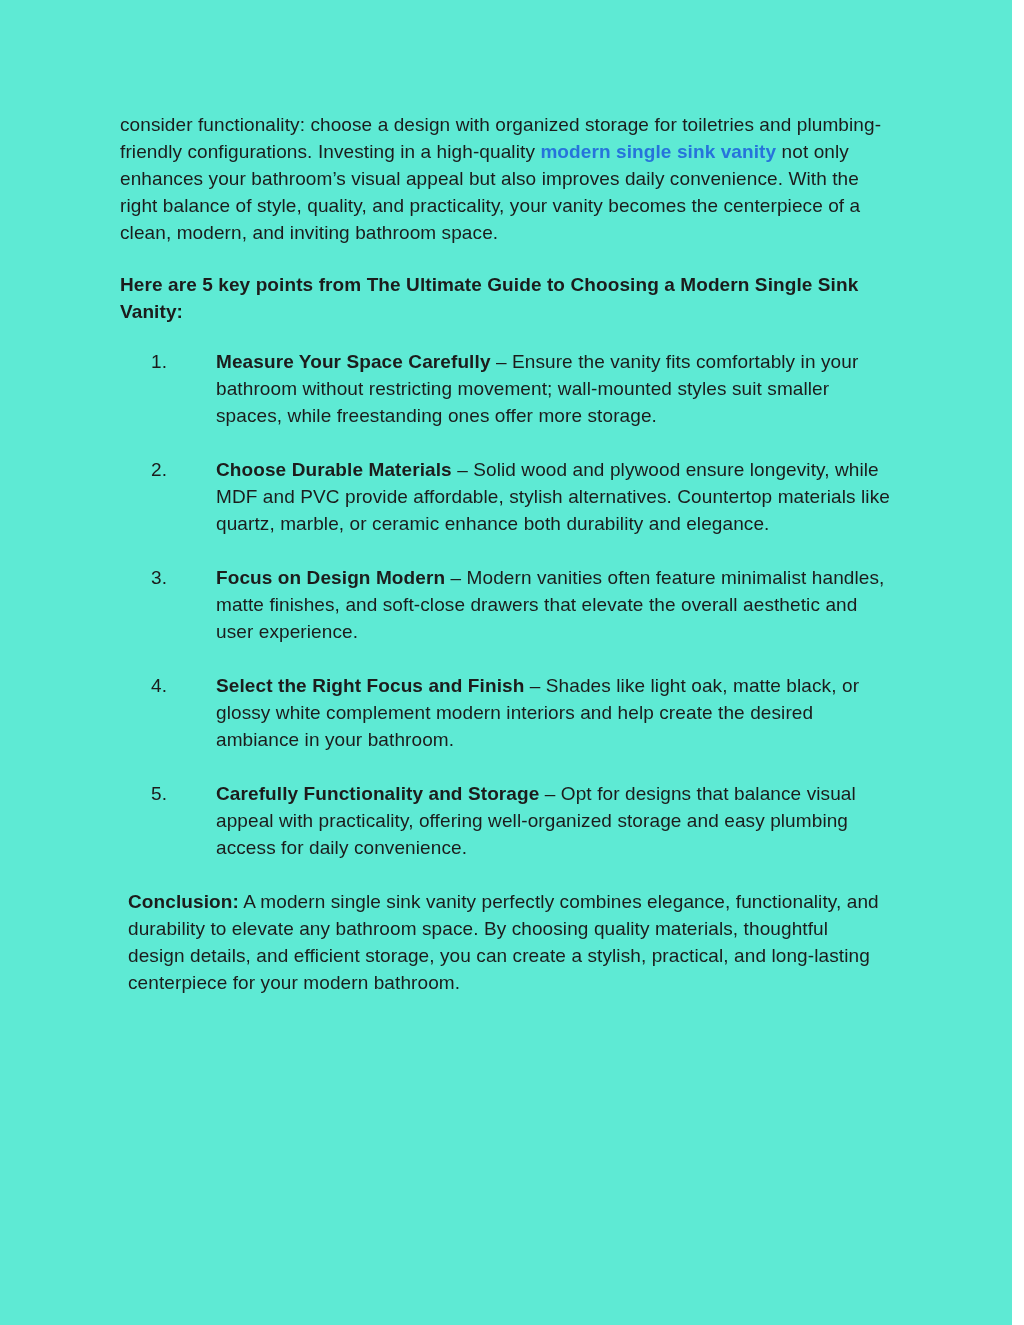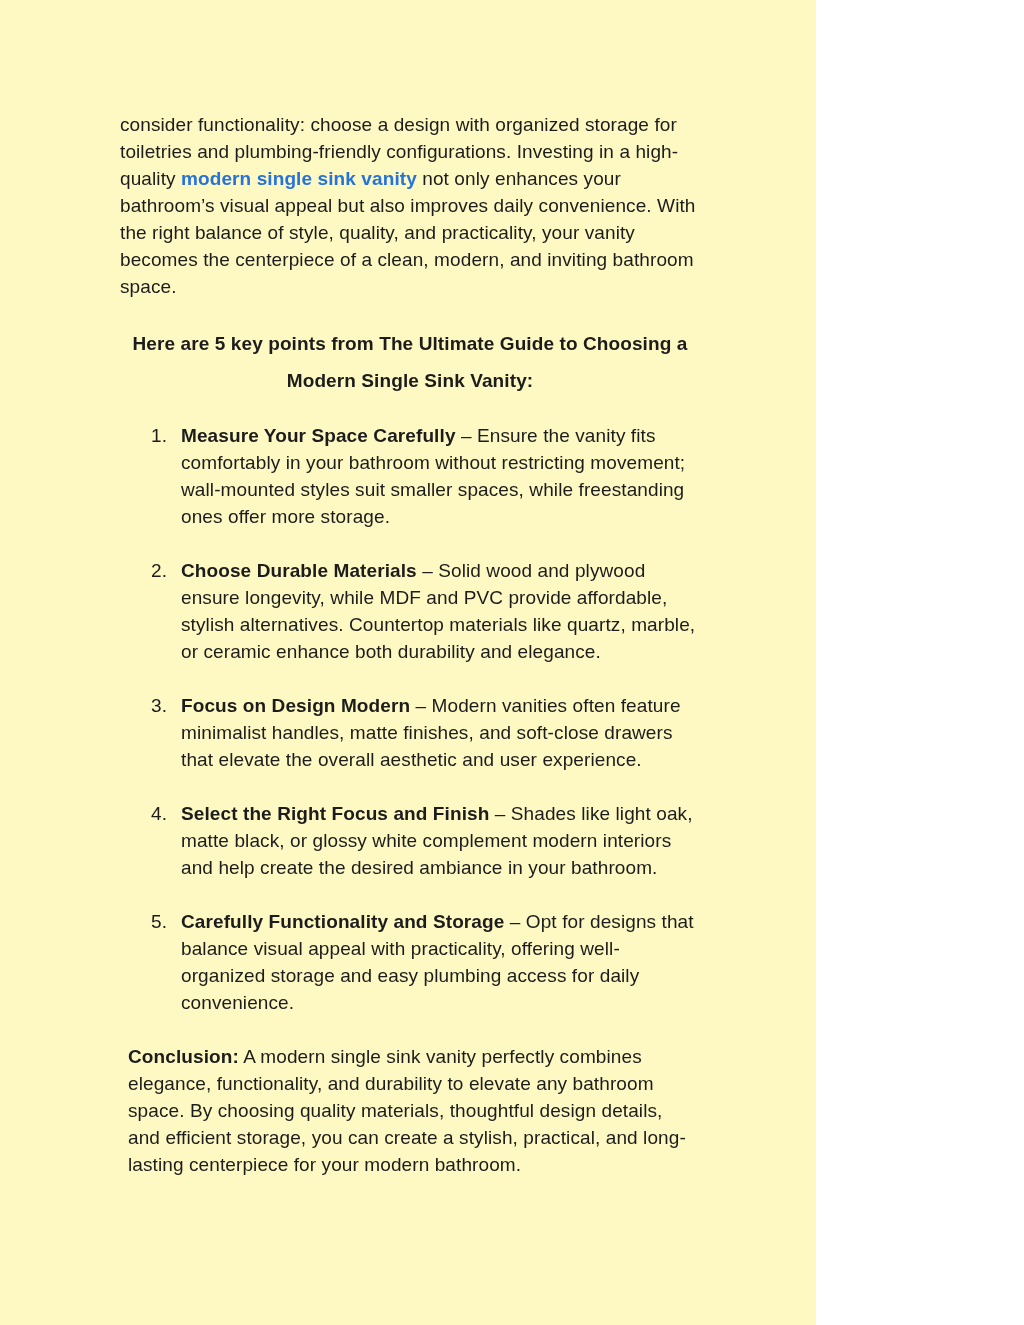--- a/index.html
+++ b/index.html
@@ -7,53 +7,53 @@
     padding: 0;
     background: #ffffff;
   }
   body {
     width: 1024px;
     height: 1325px;
     overflow: hidden;
   }
   .page {
     box-sizing: border-box;
-    width: 816px;
+    width: 1012px;
     height: 1325px;
-    background: #fef9c3;
+    background: #5eead4;
     padding: 111px 116px 0 120px;
     font-family: "Liberation Sans", sans-serif;
     font-size: 19px;
     line-height: 27px;
     letter-spacing: 0.1px;
     color: #1c1c1c;
   }
   .para {
     margin: 0 0 25px 0;
   }
   .heading {
     font-size: 19px;
     font-weight: bold;
     margin: 0 0 23px 0;
-    line-height: 37px;
-    text-align: center;
+    line-height: 27px;
   }
   .list {
     margin: 0;
   }
   .list-row {
     display: flex;
     padding-left: 31px;
     margin: 0 0 27px 0;
   }
   .num {
     flex: 0 0 30px;
   }
   .item-text {
     flex: 1;
+    margin-left: 35px;
   }
   .item-title, .conclusion-label {
     font-weight: bold;
   }
   .link {
     color: #2673db;
     font-weight: bold;
     text-decoration: none;
     cursor: pointer;
   }

